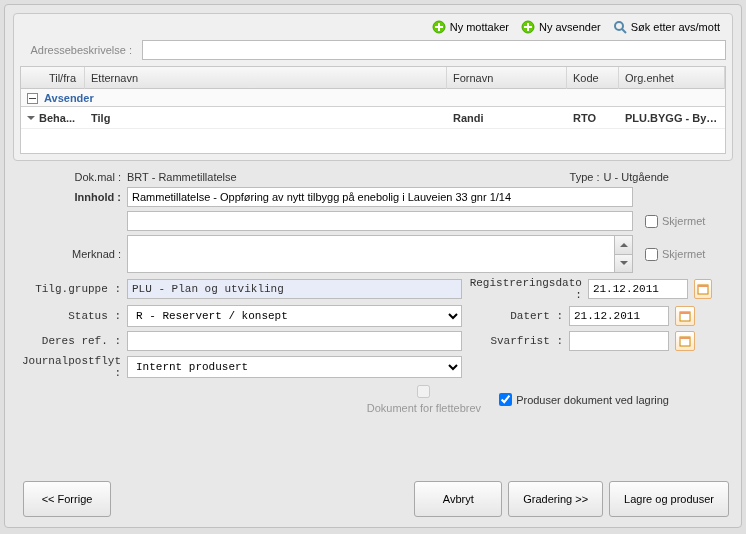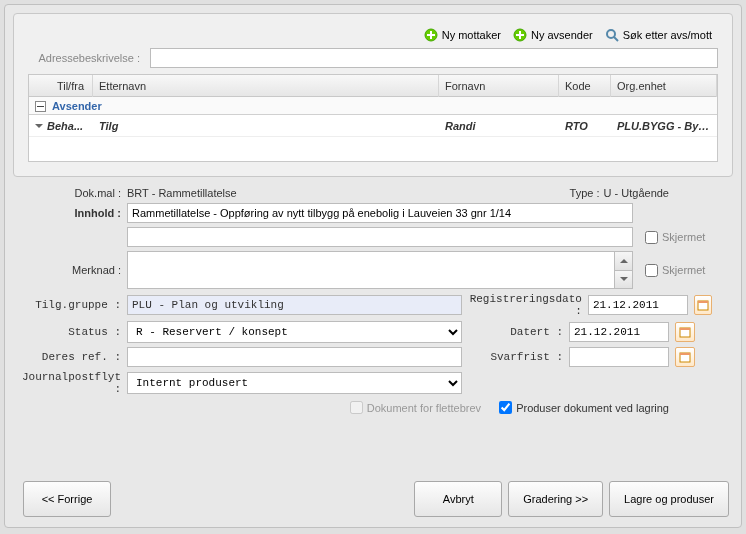--- a/index.html
+++ b/index.html
@@ -19,21 +19,21 @@
     margin: 4px;
     height: 524px;
     padding: 8px;
     display: flex;
     flex-direction: column;
   }
   .panel {
     background: #f0f0f0;
     border: 1px solid #c8c8c8;
     border-radius: 4px;
-    padding: 14px;
+    padding: 6px;
   }
   .toolbar {
     display: flex;
     justify-content: flex-end;
     gap: 12px;
     padding: 0 6px 6px 0;
   }
   .tbtn {
     display: flex;
     align-items: center;
@@ -102,21 +102,20 @@
     display: flex;
     align-items: center;
     height: 22px;
     border-bottom: 1px solid #eee;
   }
   .gr-cell {
     padding: 0 6px;
     overflow: hidden;
     white-space: nowrap;
     text-overflow: ellipsis;
-    font-style: italic;
   }
   .gr-cell.col-tilfra { display:flex; align-items:center; gap:4px; justify-content:flex-start; padding-left:6px; font-weight:bold;}
   .gr-cell.col-kode { font-weight: bold; }
   .gr-cell.col-orgenhet { font-weight: bold; }
   .gr-cell.col-etternavn { font-weight: bold; }
   .gr-cell.col-fornavn { font-weight: bold; }
 
   .form-area { padding: 10px 4px 0 4px; }
   .frow {
     display: flex;
@@ -185,21 +184,21 @@
     border:1px solid #e8b070;
     background:linear-gradient(#fff,#ffe8c8);
     display:inline-flex; align-items:center; justify-content:center; cursor:pointer;
     border-radius:2px;
   }
   .calbtn svg{display:block;}
   .checkrow {
     display:flex; justify-content:flex-end; gap:18px; padding: 2px 60px 0 0;
     align-items:center;
   }
-  .checkrow .disabled { color:#999; }
+  .checkrow .disabled { color:#999;flex-direction:column; }
   .checkrow label { display:flex; align-items:center; gap:4px;}
   .footer {
     margin-top:auto;
     display:flex;
     align-items:center;
     padding: 8px 4px 2px 4px;
   }
   .btn {
     border:1px solid #a8a8a8;
     background:linear-gradient(#fdfdfd,#e6e6e6);

